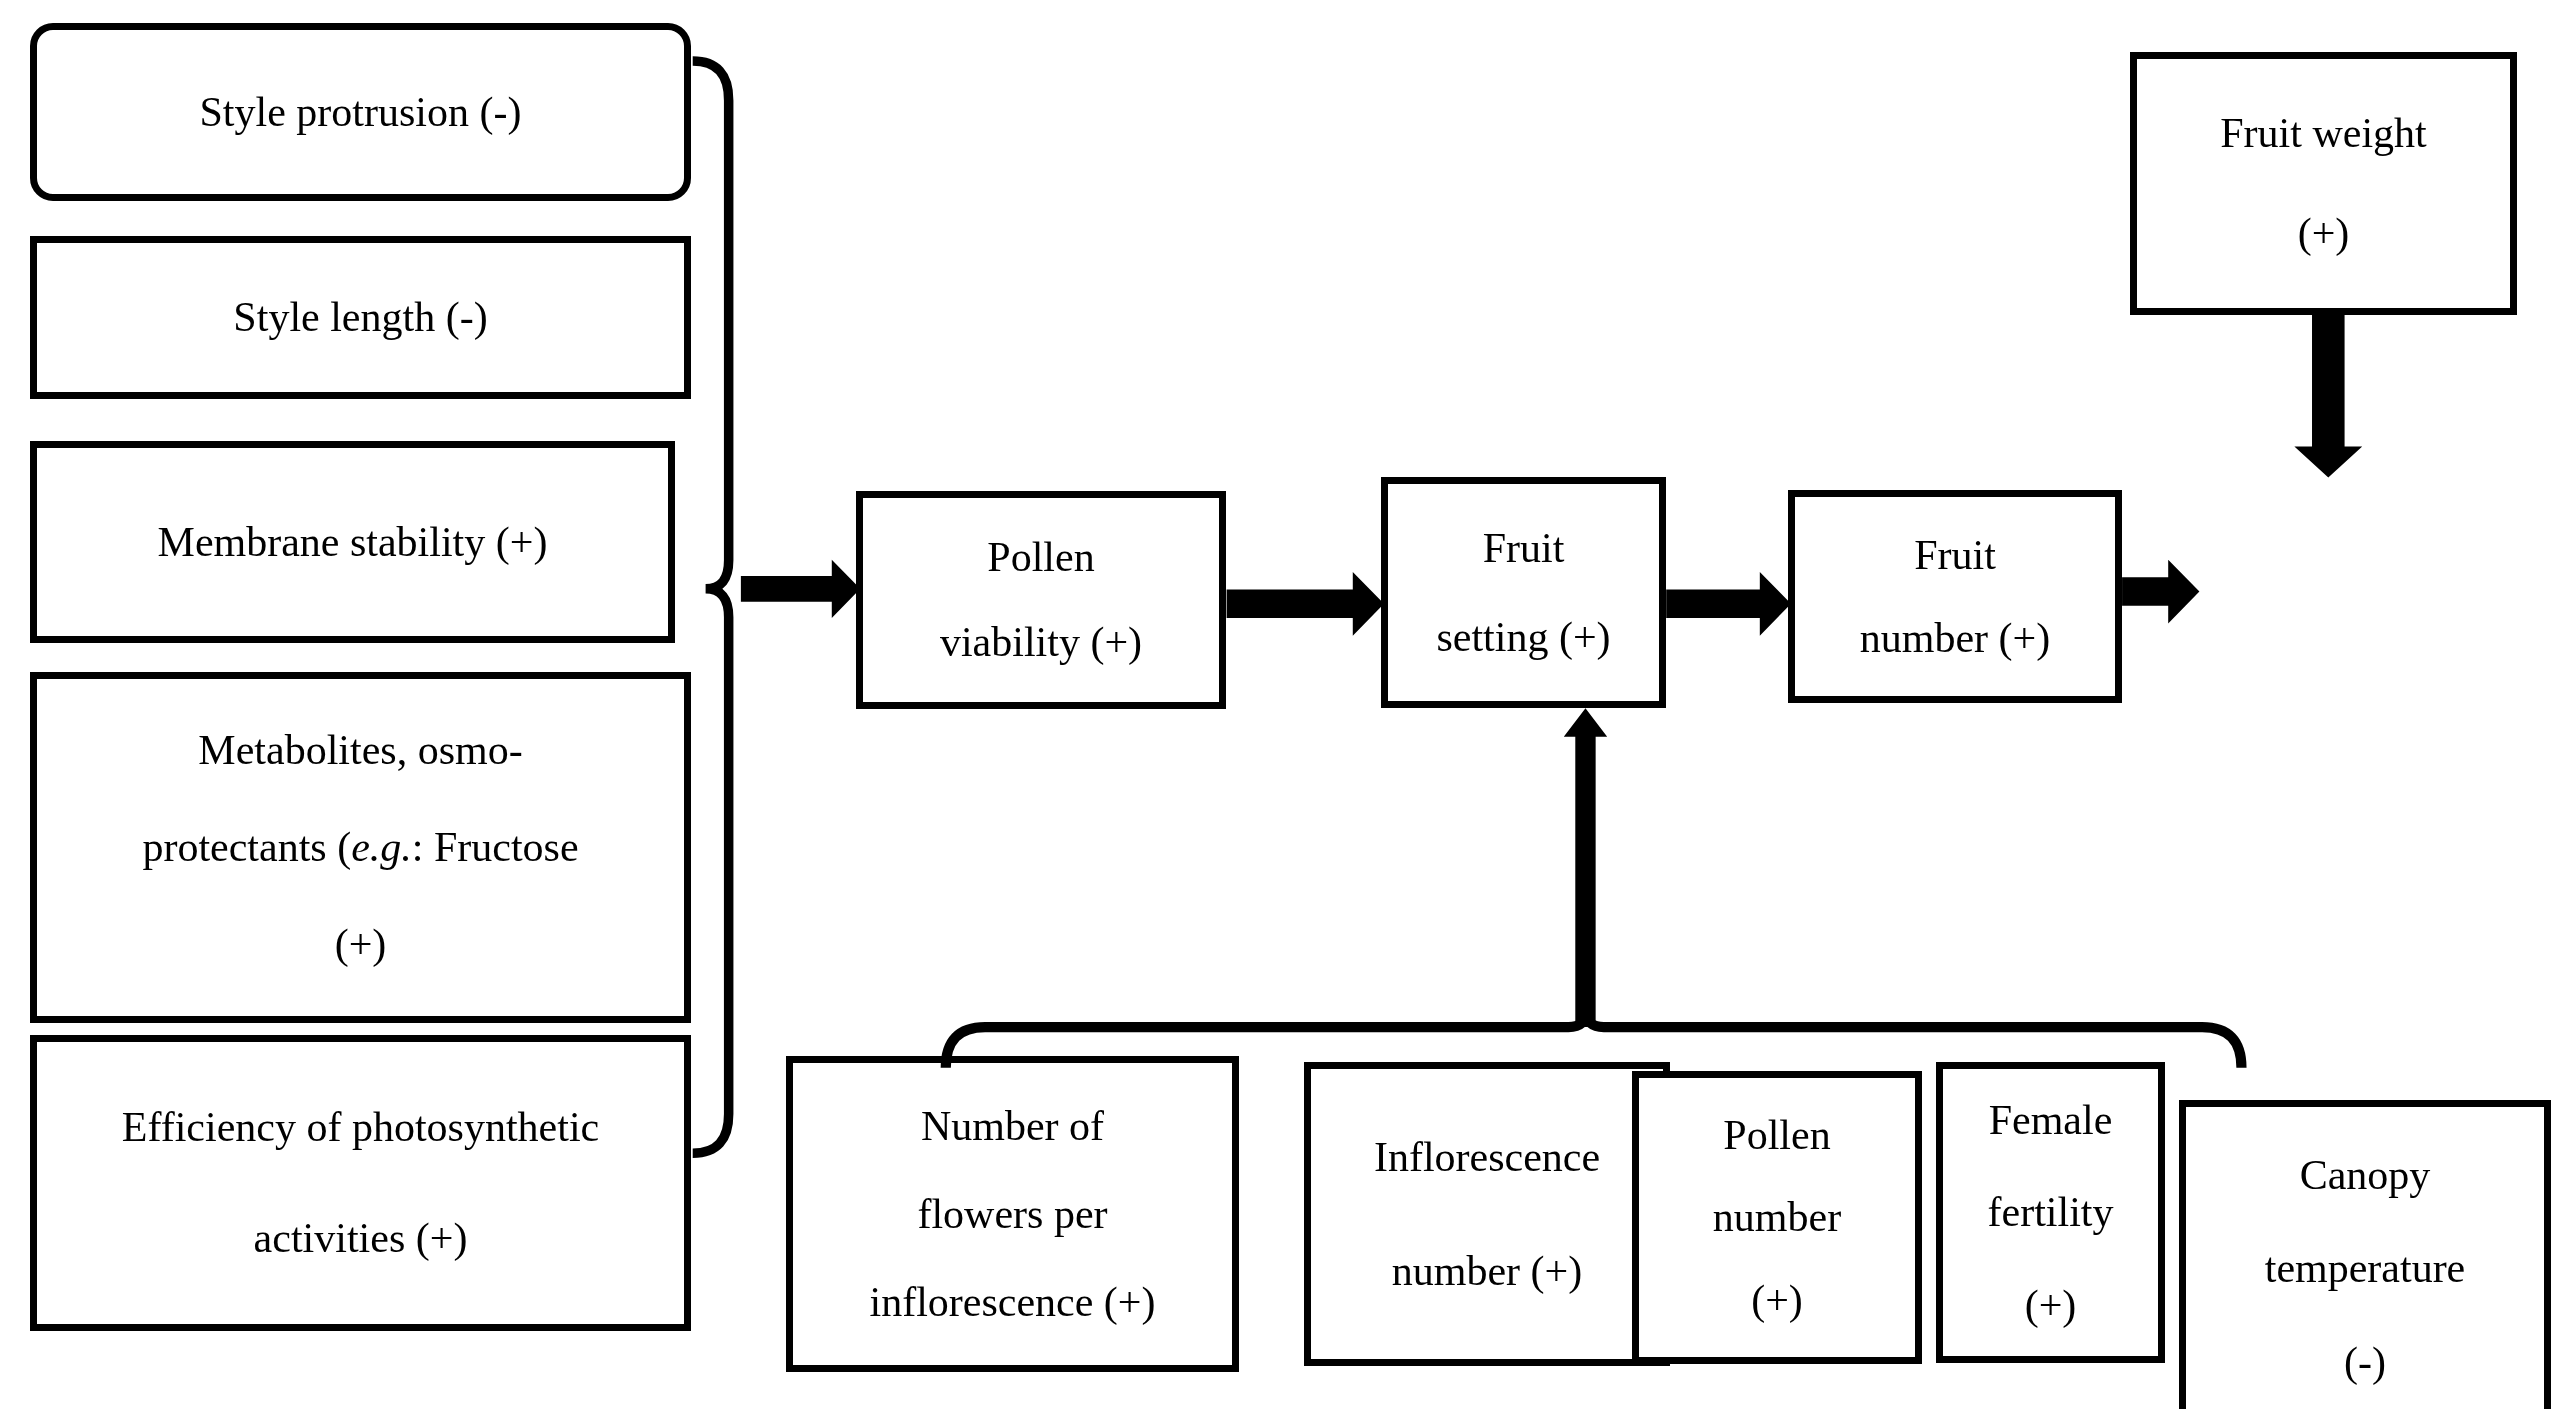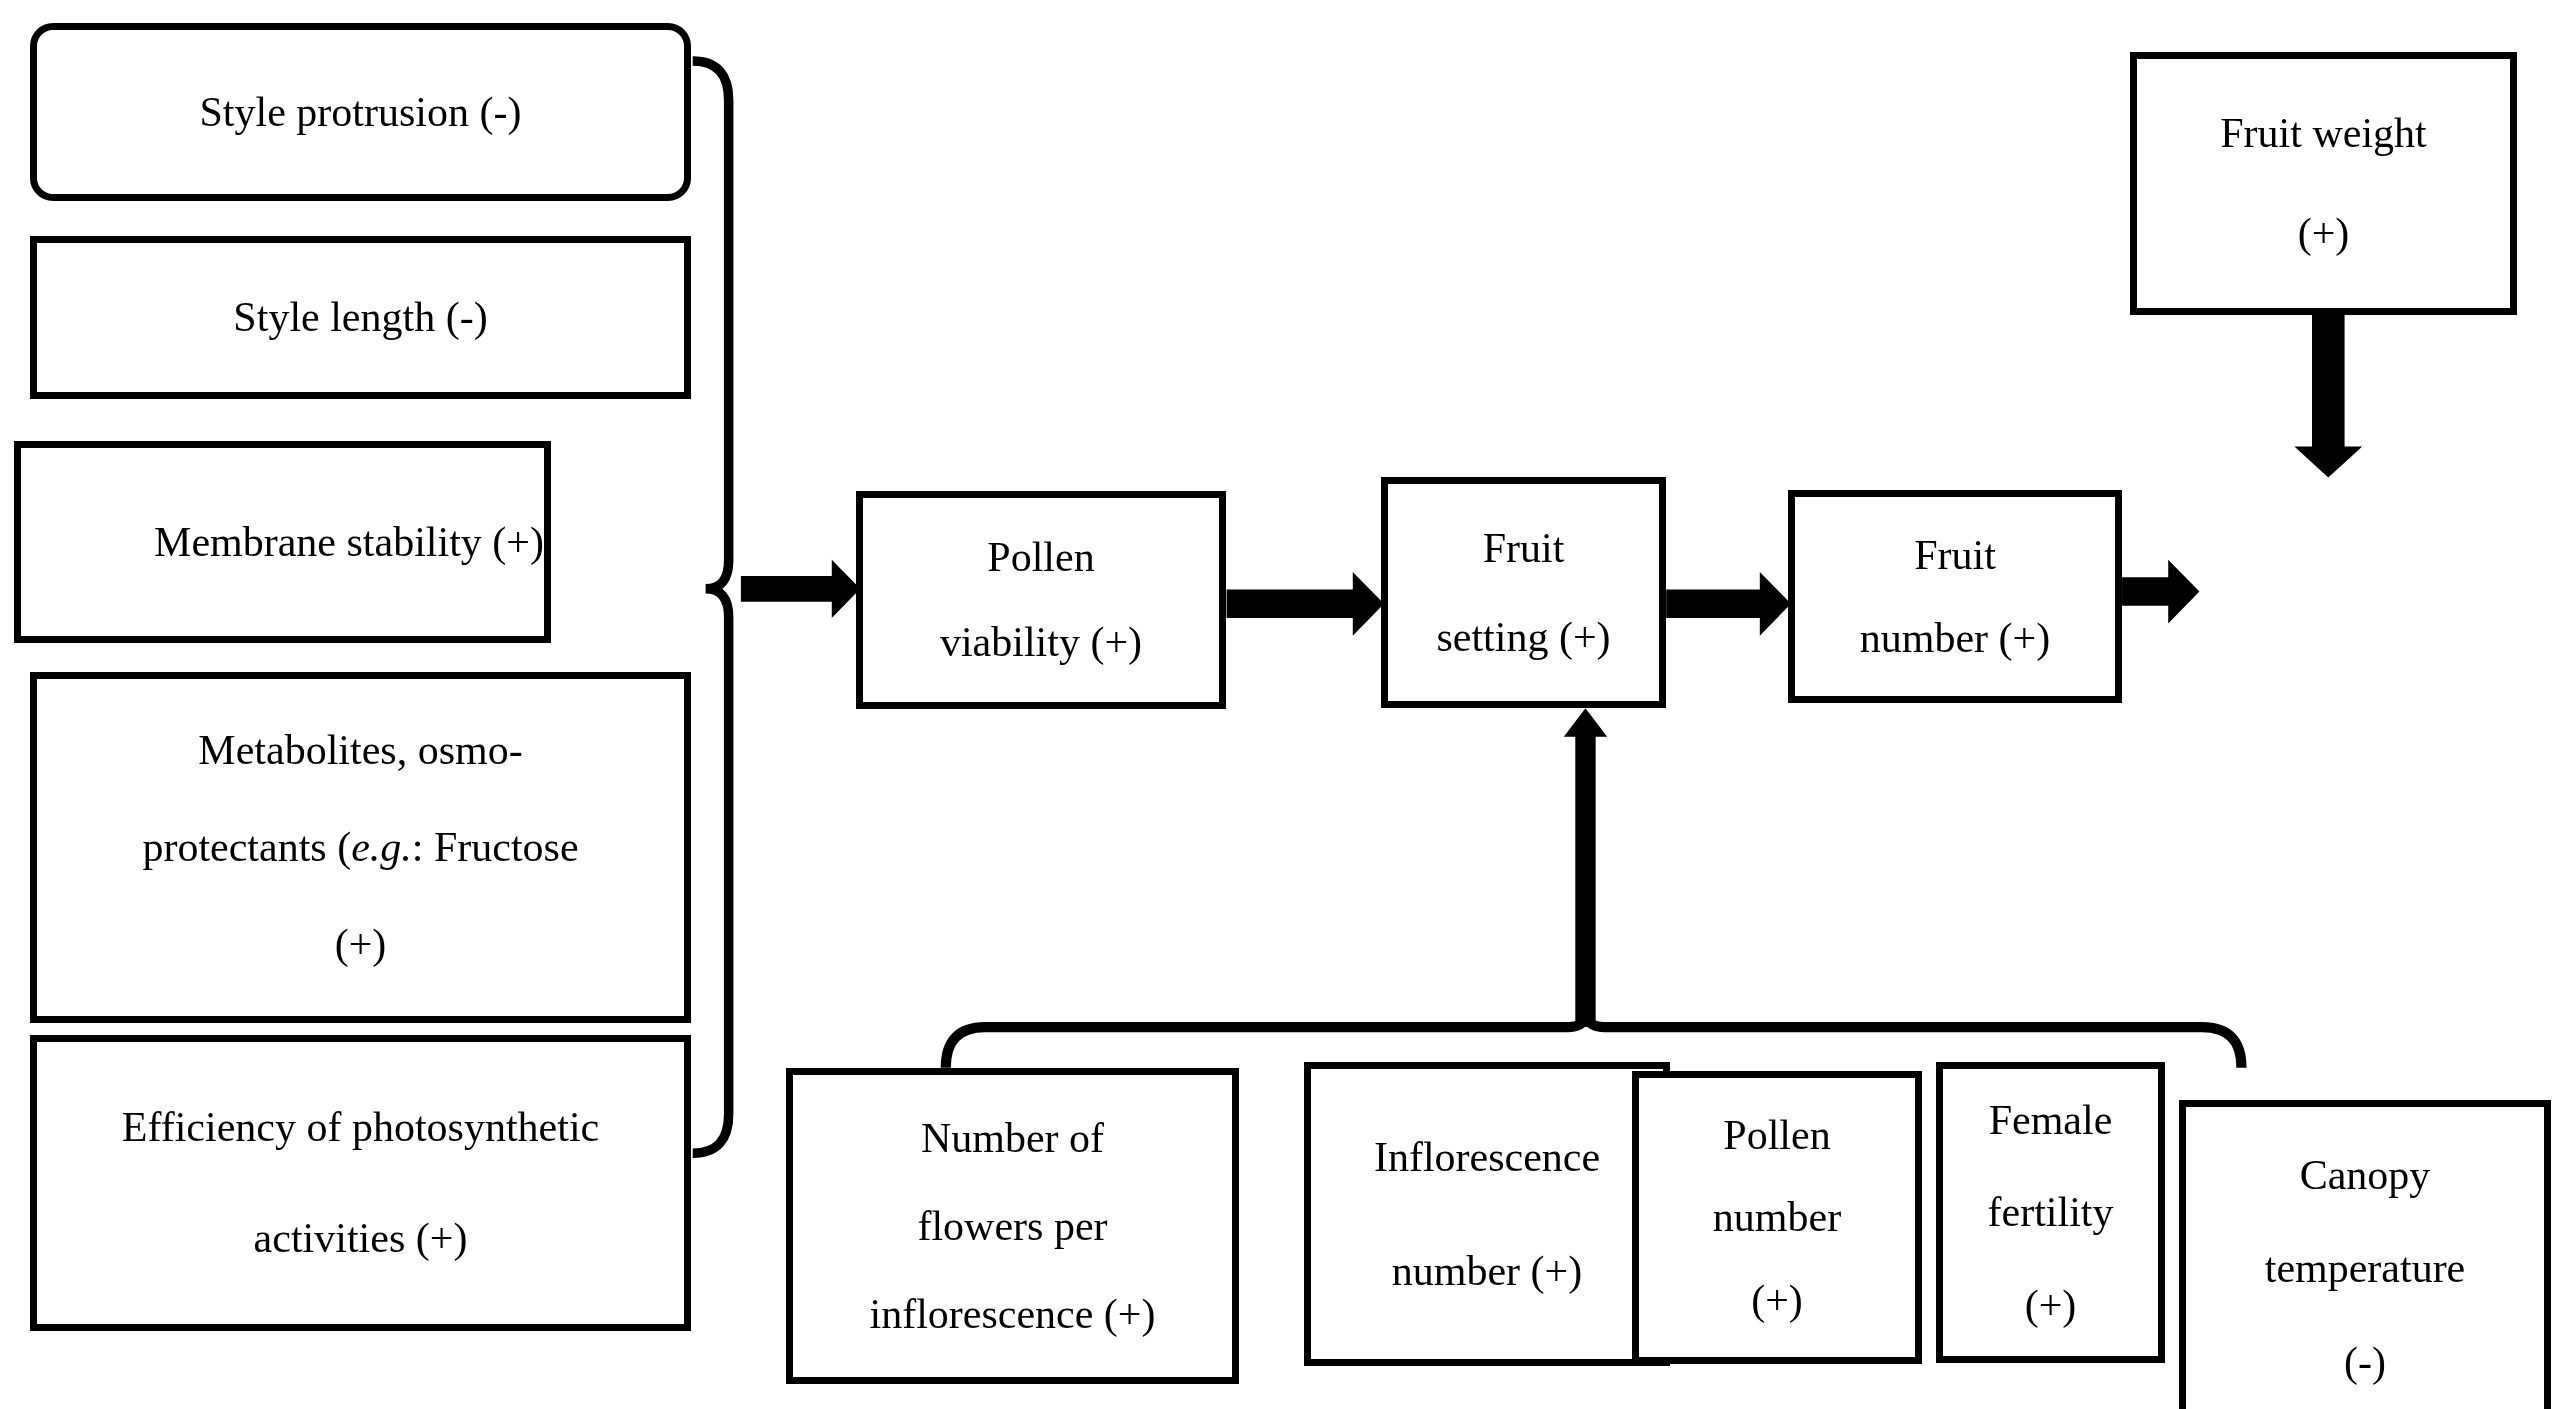--- a/index.html
+++ b/index.html
@@ -24,21 +24,21 @@
 <div class="canvas">
 
   <div class="node" style="left:30px;top:23px;width:661px;height:178px;border-radius:23px;">
       <div class="line">Style protrusion (-)</div>
     </div>
 
   <div class="node" style="left:30px;top:236px;width:661px;height:163px;">
       <div class="line">Style length (-)</div>
     </div>
 
-  <div class="node" style="left:14px;top:441px;width:537px;height:202px;align-items:flex-end;">
+  <div class="node" style="left:30px;top:441px;width:645px;height:202px;">
       <div class="line">Membrane stability (+)</div>
     </div>
 
   <div class="node" style="left:30px;top:672px;width:661px;height:351px;">
       <div class="line">Metabolites, osmo-</div>
       <div class="line"><span>protectants (</span><span class="it">e.g.</span><span>: Fructose</span></div>
       <div class="line">(+)</div>
     </div>
 
   <div class="node" style="left:30px;top:1035px;width:661px;height:296px;">
@@ -60,21 +60,21 @@
       <div class="line">Fruit</div>
       <div class="line">number (+)</div>
     </div>
 
   <div class="node" style="left:2130px;top:52px;width:387px;height:263px;">
       <div class="line">Fruit weight</div>
       <div class="line">(+)</div>
     </div>
 
 
-  <div class="node" style="left:786px;top:1056px;width:453px;height:316px;margin-top:12px;">
+  <div class="node" style="left:786px;top:1056px;width:453px;height:316px;">
       <div class="line">Number of</div>
       <div class="line">flowers per</div>
       <div class="line">inflorescence (+)</div>
     </div>
 
   <div class="node" style="left:1304px;top:1062px;width:366px;height:304px;">
       <div class="line">Inflorescence</div>
       <div class="line">number (+)</div>
     </div>
 

